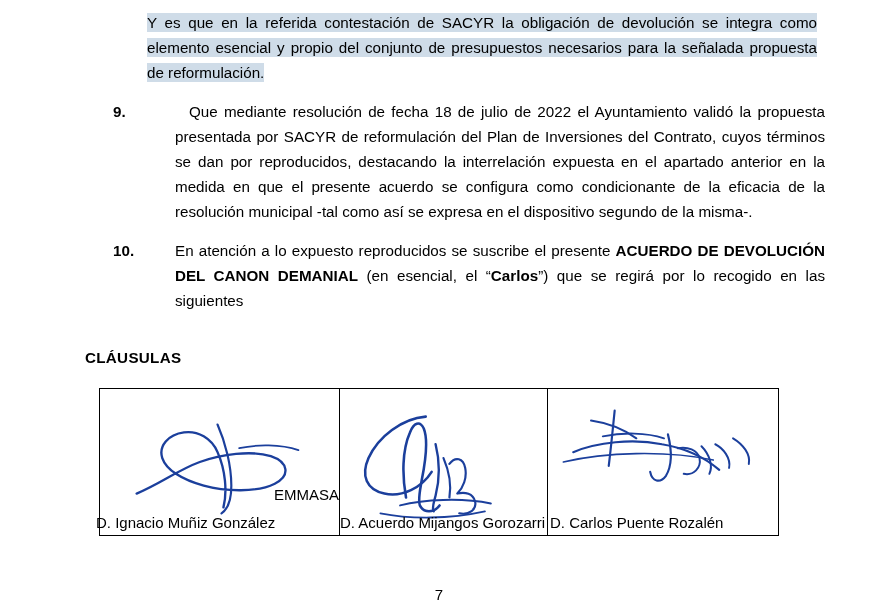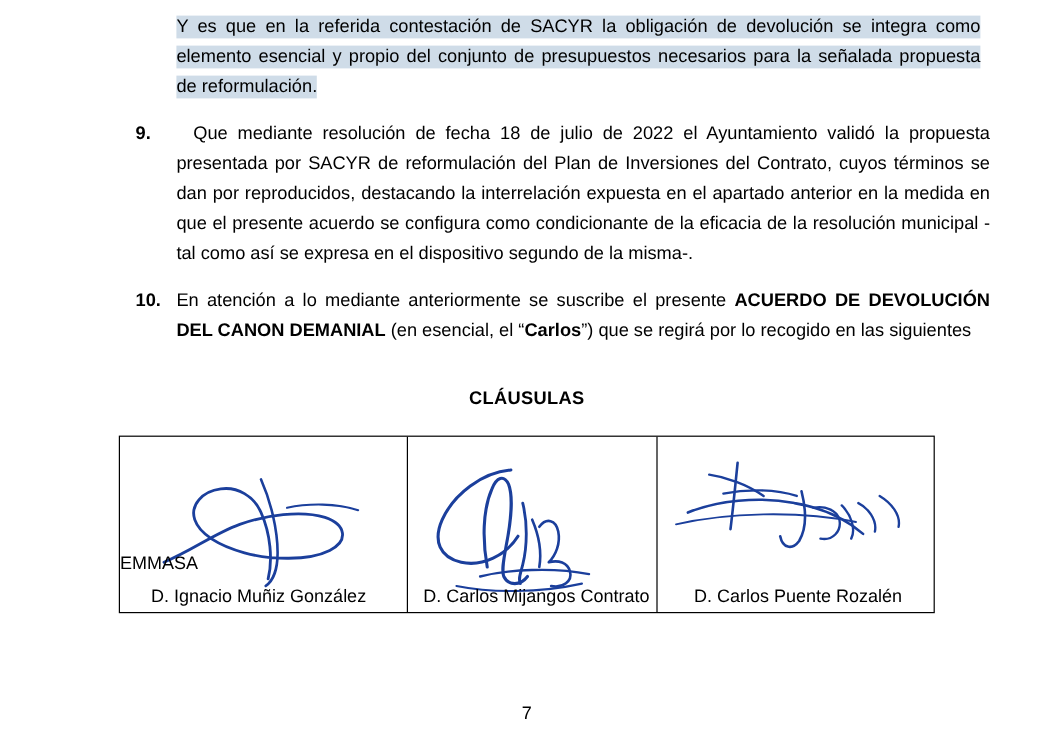--- a/index.html
+++ b/index.html
@@ -54,27 +54,28 @@
     width: 34px;
     flex: 0 0 34px;
     text-align: left;
   }
   .item-body {
     font-size: 15.2px;
     line-height: 25px;
     text-align: justify;
     flex: 1 1 auto;
     text-indent: 14px;
+    margin-left: 28px;
   }
   .item-body.noindent { text-indent: 0; }
   .item-body b { font-weight: bold; }
 
   
   .clausulas {
-    text-align: center;
+    text-align: left;
     font-size: 15.2px;
     font-weight: bold;
     letter-spacing: .3px;
     margin: 36px 0 22px 0;
   }
 
   
   .sig-table {
     position: relative;
     margin: 0 auto;
@@ -99,29 +100,29 @@
     left: 0;
     top: 0;
     width: 100%;
     height: 100%;
     pointer-events: none;
   }
 
   .sig-org {
     position: absolute;
     width: 100%;
-    text-align: left;
+    text-align: right;
     font-size: 15px;
     bottom: 32px;
     left: 0;
   }
   .sig-name {
     position: absolute;
     width: 100%;
-    text-align: center;
+    text-align: left;
     font-size: 15px;
     bottom: 4px;
     left: 0;
     white-space: nowrap;
   }
   .sig-cell.left .sig-name  { left: -4px; }
   .sig-cell.middle .sig-name { left: 0px; width: 214px; }
   .sig-cell.right .sig-name { left: 2px; }
 
   .page-number {
@@ -140,21 +141,21 @@
 
   <p class="para-highlight"><span class="hl">Y es que en la referida contestación de SACYR la obligación de devolución se integra como elemento esencial y propio del conjunto de presupuestos necesarios para la señalada propuesta de reformulación.</span></p>
 
   <div class="item">
     <div class="item-num">9.</div>
     <div class="item-body"><span>Que mediante resolución de fecha 18 de julio de 2022 el Ayuntamiento validó la propuesta presentada por SACYR de reformulación del Plan de Inversiones del Contrato, cuyos términos se dan por reproducidos, destacando la interrelación expuesta en el apartado anterior en la medida en que el presente acuerdo se configura como condicionante de la eficacia de la resolución municipal -tal como así se expresa en el dispositivo segundo de la misma-.</span></div>
   </div>
 
   <div class="item">
     <div class="item-num">10.</div>
-    <div class="item-body noindent"><span>En atención a lo mediante anteriormente se suscribe el presente </span><b>ACUERDO DE DEVOLUCIÓN DEL CANON DEMANIAL</b><span> (en esencial, el “</span><b>Carlos</b><span>”) que se regirá por lo recogido en las siguientes</span></div>
+    <div class="item-body noindent"><span>En atención a lo expuesto reproducidos se suscribe el presente </span><b>ACUERDO DE DEVOLUCIÓN DEL CANON DEMANIAL</b><span> (en esencial, el “</span><b>Carlos</b><span>”) que se regirá por lo recogido en las siguientes</span></div>
   </div>
 
   <div class="clausulas">CLÁUSULAS</div>
 
   <div class="sig-table">
 
     <div class="sig-cell left">
       <svg class="sig-svg" viewBox="0 0 240 148">
         <g fill="none" stroke="#1b3f9c" stroke-linecap="round" stroke-linejoin="round">
           <path d="M36 106 C60 96 78 82 100 74 C122 66 152 62 172 68 C190 74 192 88 176 96 C158 105 126 104 104 98 C82 92 66 82 62 70 C58 58 68 46 84 44 C98 42 112 50 118 64 C126 82 128 104 124 120" stroke-width="2.4"></path>
@@ -171,21 +172,21 @@
         <g fill="none" stroke="#1b3f9c" stroke-linecap="round" stroke-linejoin="round">
           <path d="M86 28 C62 30 38 48 28 70 C20 88 26 102 44 106 C62 110 82 100 92 84" stroke-width="2.6"></path>
           <path d="M66 110 C62 88 62 62 70 44 C74 34 80 32 84 40 C88 50 86 72 82 92 C80 104 78 112 80 118 C84 126 94 126 100 118" stroke-width="2.6"></path>
           <path d="M96 56 C100 72 100 92 96 108 C94 116 92 120 94 124" stroke-width="2.4"></path>
           <path d="M104 70 C110 84 112 98 110 110" stroke-width="2.2"></path>
           <path d="M110 76 C116 68 124 70 126 80 C128 90 124 100 118 106 C126 104 134 106 136 114 C138 122 130 128 120 126" stroke-width="2.2"></path>
           <path d="M60 118 C84 112 122 110 152 116" stroke-width="2"></path>
           <path d="M40 126 C70 132 110 132 146 124" stroke-width="1.8"></path>
         </g>
       </svg>
-      <div class="sig-name">D. Carlos Mijangos Contrato</div>
+      <div class="sig-name">D. Acuerdo Mijangos Gorozarri</div>
     </div>
 
     <div class="sig-cell right">
       <svg class="sig-svg" viewBox="0 0 230 148">
         <g fill="none" stroke="#1b3f9c" stroke-linecap="round" stroke-linejoin="round">
           <path d="M42 32 C56 34 74 40 88 50" stroke-width="2"></path>
           <path d="M66 22 C64 42 62 62 60 78" stroke-width="2.2"></path>
           <path d="M54 48 C74 44 98 44 116 50" stroke-width="2"></path>
           <path d="M24 64 C48 54 84 50 114 56 C138 60 158 70 172 82" stroke-width="2.2"></path>
           <path d="M120 46 C124 62 124 78 118 88 C112 96 104 94 102 84" stroke-width="2.2"></path>

